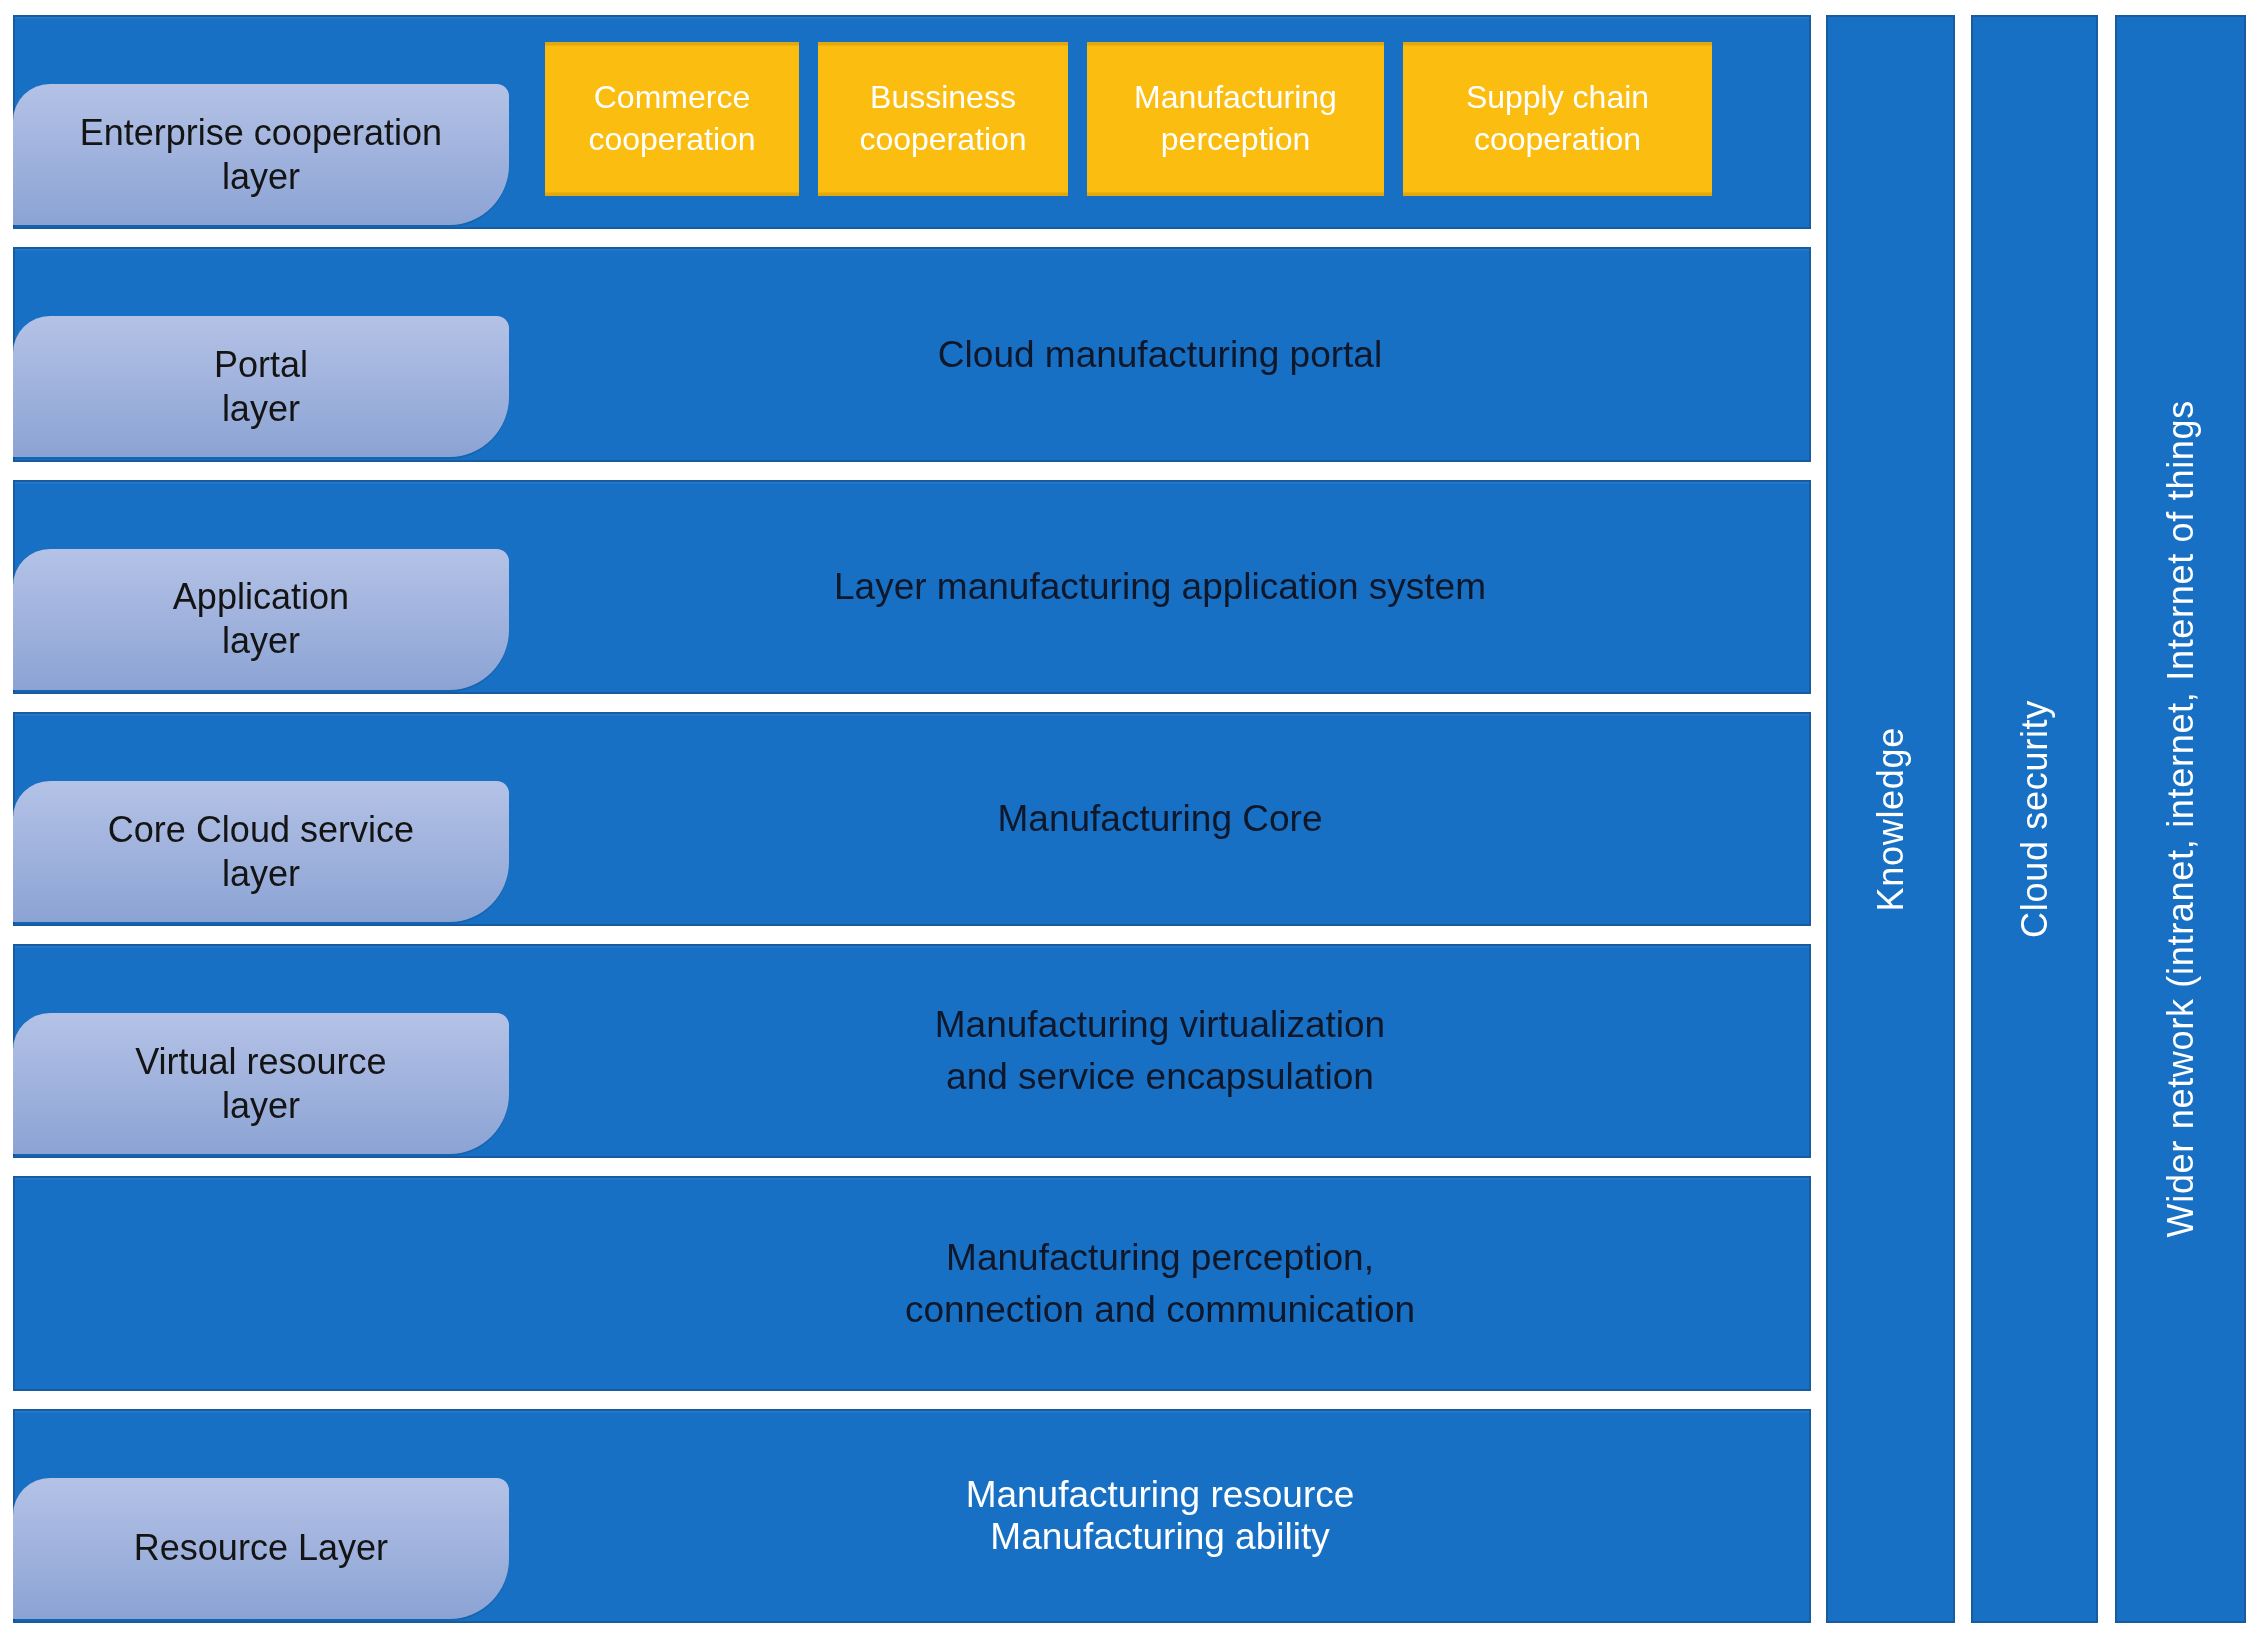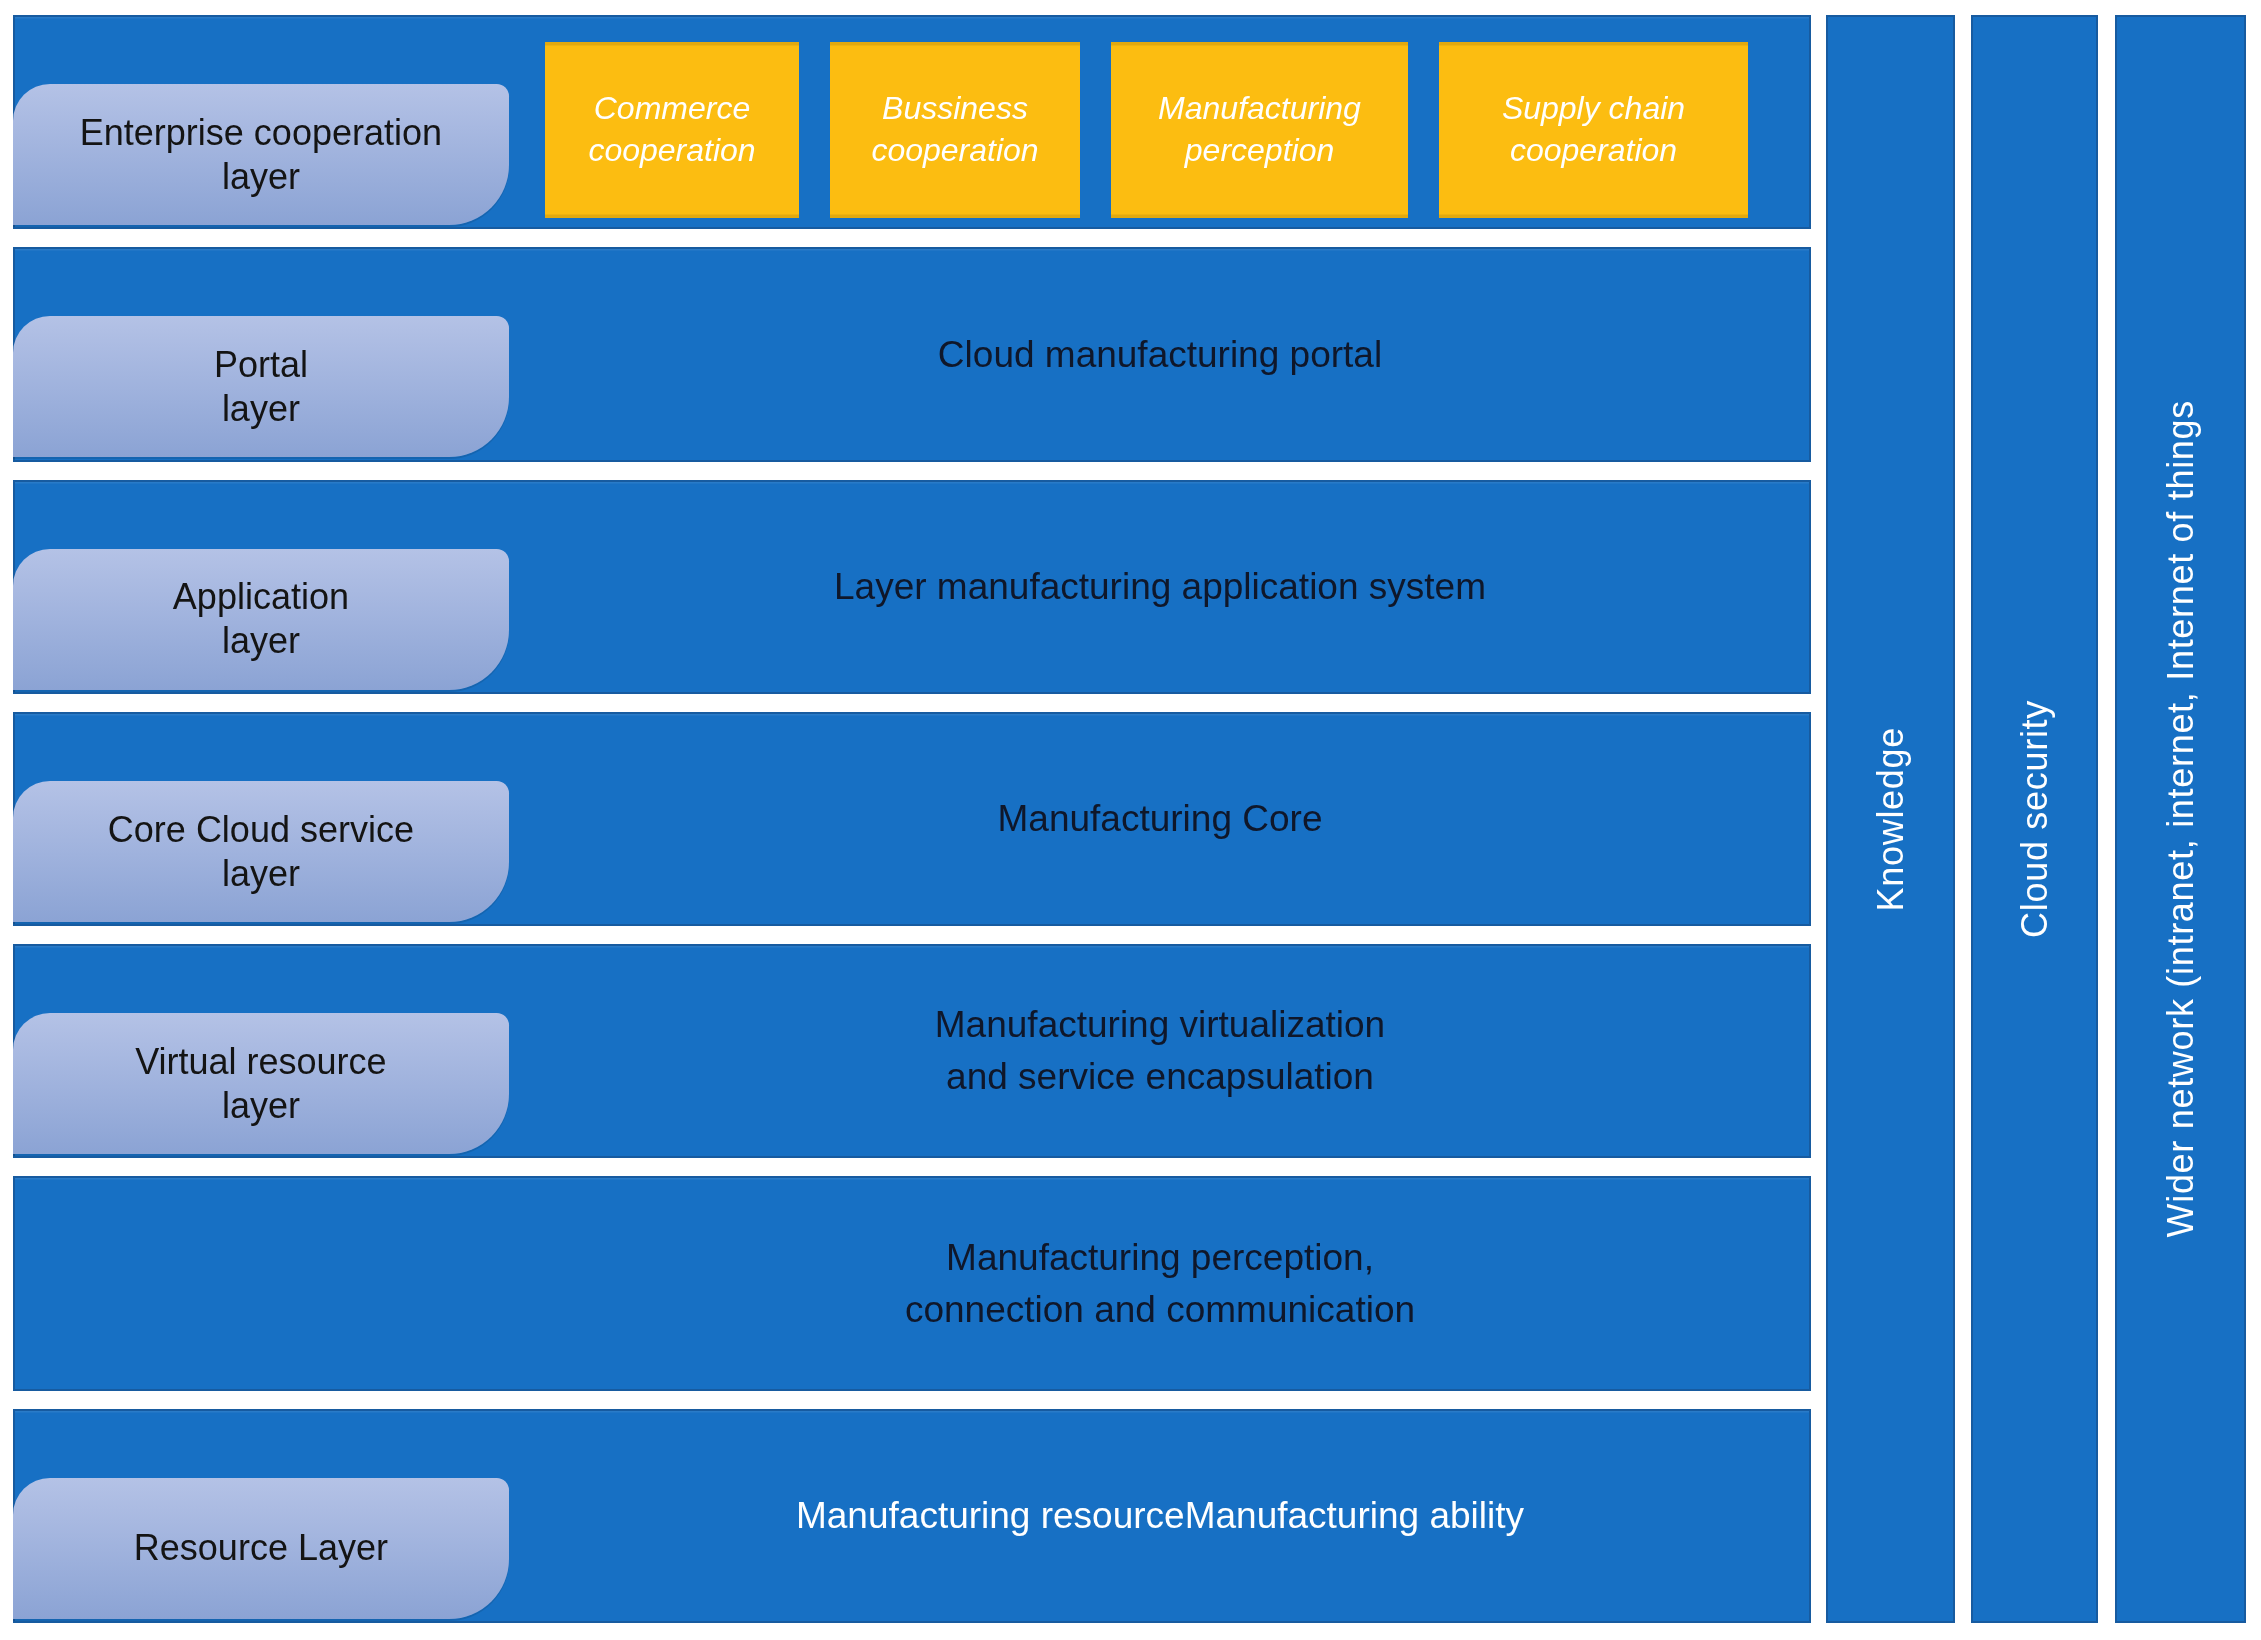--- a/index.html
+++ b/index.html
@@ -26,37 +26,37 @@
     box-shadow:0 2.1px 0 rgba(0,0,0,0.10);
     margin-top:40px;
   }
   .center-label{
     position:absolute;left:496px;right:0;top:0;bottom:0;
     display:flex;align-items:center;justify-content:center;
     color:#0f172a;font-size:37px;line-height:1.4;text-align:center;
     white-space:pre-line;
   }
   .boxes{
-    position:absolute;left:496px;right:0;top:24.6px;height:176px;
-    display:flex;gap:31px;padding-left:34px;box-sizing:border-box;font-style:italic;
+    position:absolute;left:496px;right:0;top:24.6px;height:154px;
+    display:flex;gap:19px;padding-left:34px;box-sizing:border-box;
   }
   .obox{
     background:#fcbd11;color:#ffffff;
     display:flex;align-items:center;justify-content:center;
     text-align:center;font-size:32px;line-height:1.3;white-space:pre-line;
     box-shadow:inset 0 3.4px 0 rgba(0,0,0,0.10), inset 0 -3.4px 0 rgba(0,0,0,0.10);
   }
   .obox.b1{width:254px;}
   .obox.b2{width:250px;}
   .obox.b3{width:297px;}
   .obox.b4{width:309px;}
   .dual{
     position:absolute;left:496px;right:0;top:0;bottom:0;
     display:flex;align-items:center;justify-content:center;
-    color:#ffffff;font-size:37px;text-align:center;
+    color:#ffffff;font-size:37px;text-align:center;flex-direction:column;
   }
   .bar{
     position:absolute;top:15px;height:1608px;background:#1770c4;
     border:2.1px solid rgba(23,58,102,0.38);box-sizing:border-box;
     display:flex;align-items:center;justify-content:center;
   }
   .bar span{
     writing-mode:vertical-rl;transform:rotate(180deg);
     color:#ffffff;font-size:36px;white-space:nowrap;letter-spacing:0.7px;
   }

